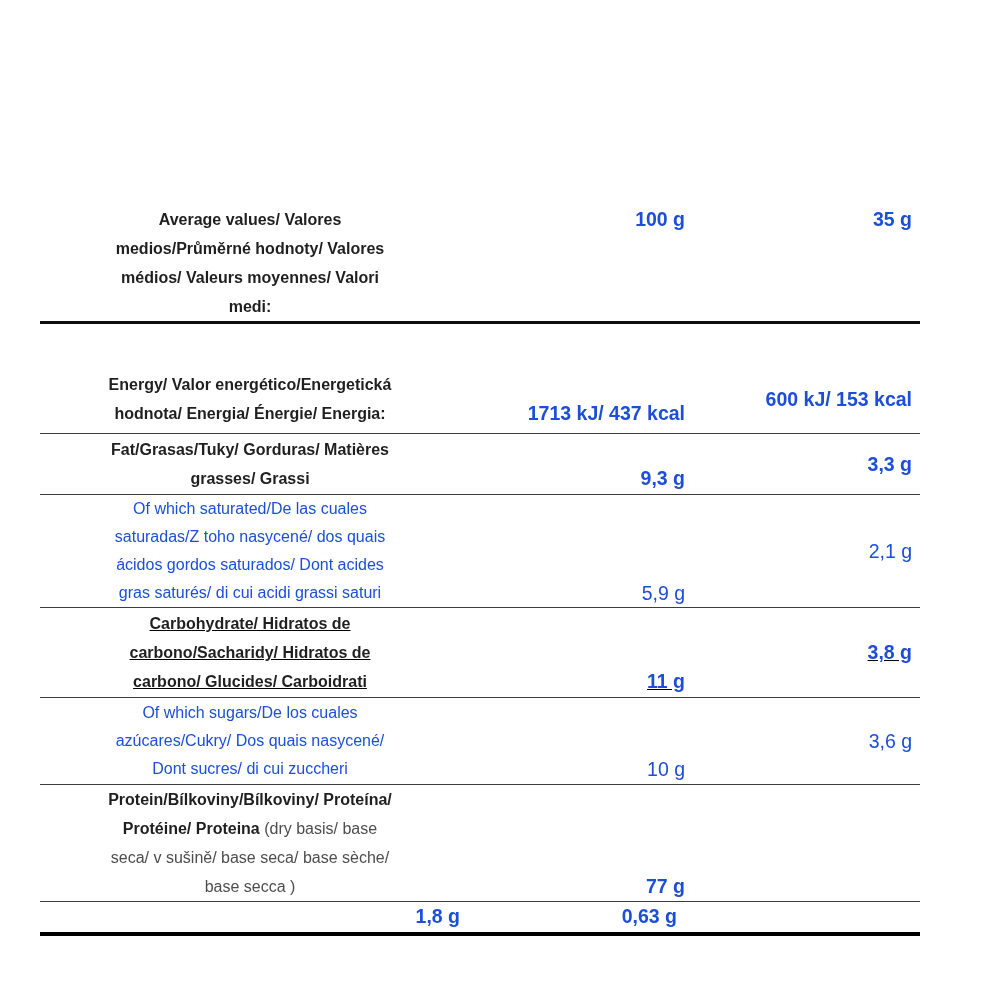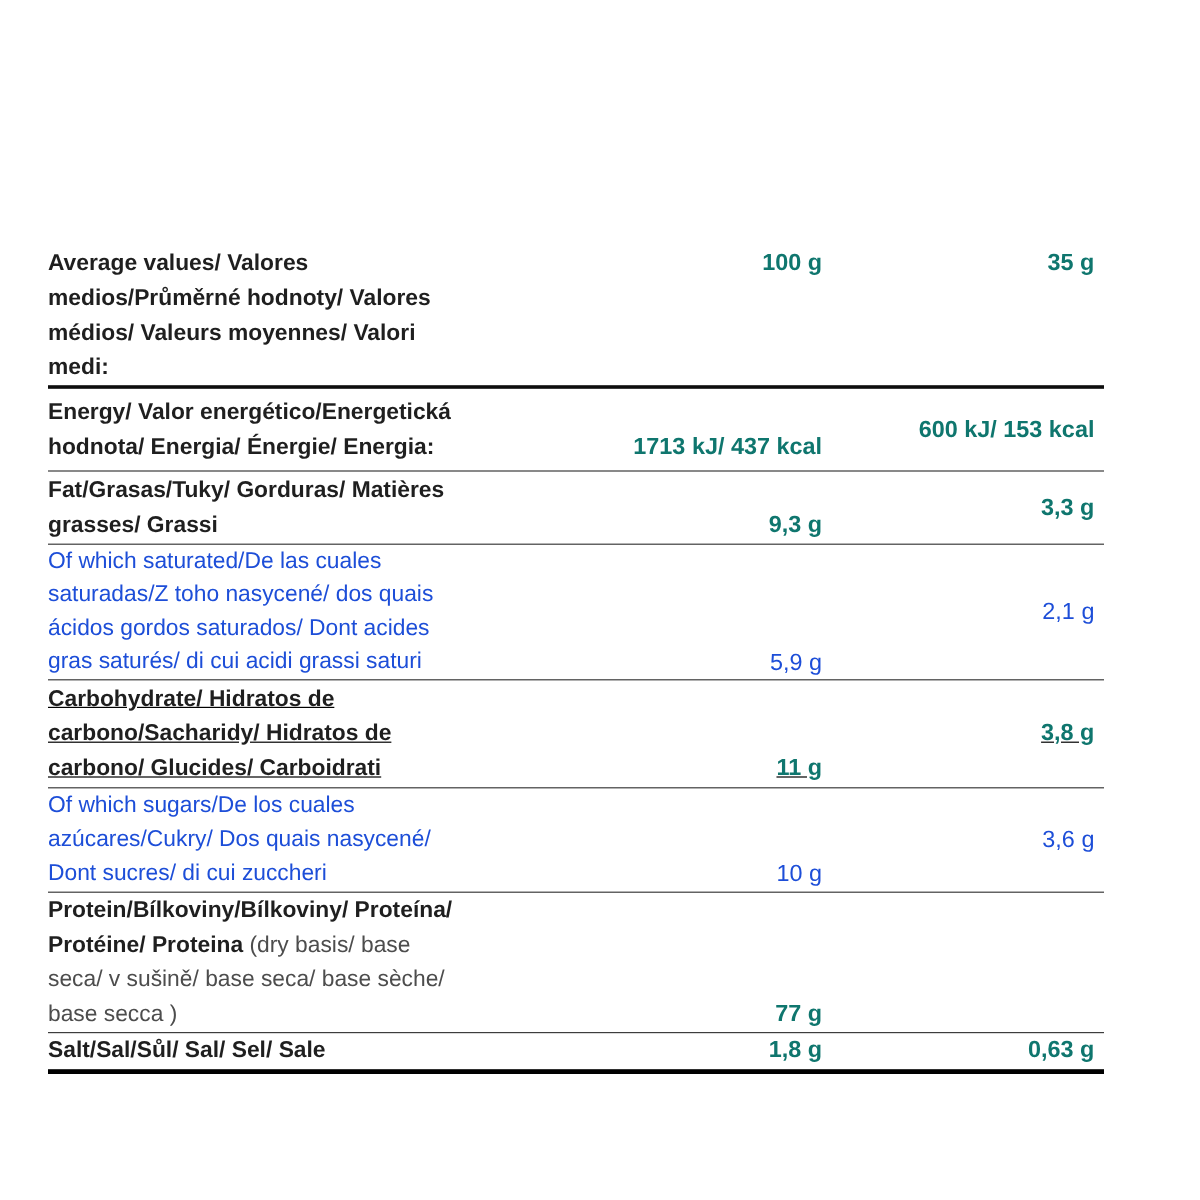--- a/index.html
+++ b/index.html
@@ -18,49 +18,50 @@
   }
   .row {
     display: grid;
     grid-template-columns: 420px 225px 235px;
     border-bottom: 1.5px solid #3d3d3d;
   }
   .cell { min-height: 0; }
   .label {
     align-self: start;
     white-space: pre-line;
-    font-size: 19px;
+    font-size: 16px;
     line-height: 29px;
     color: #1f1f1f;
     font-weight: 700;
+    text-align: center;
   }
   .v100, .v35 {
     font-size: 19.5px;
     line-height: 29px;
-    color: #0f766e;
+    color: #1d4ed8;
     font-weight: 700;
     text-align: right;
   }
   .v35 { padding-right: 8px; }
   .v100 { align-self: end; }
   .v35  { align-self: center; }
 
   
   .r-header { border-bottom: 3px solid #0d0d0d; }
   .r-header .v100, .r-header .v35 { align-self: start; }
 
   
   .light .label, .light .v100, .light .v35 {
     font-weight: 400;
     color: #1d4ed8;
   }
   .light .label, .light .v100, .light .v35 { line-height: 28px; }
 
   
-  .r-energy    { padding: 5px 0; }
+  .r-energy    { padding: 5px 0; margin-top: 41px; }
   .r-fat       { padding: 1px 0; }
   .r-saturated { padding: 0; }
   .r-carbs     { padding: 1px 0; text-decoration: underline; }
   .r-sugars    { padding: 1px 0; }
   .r-protein   { padding: 0; }
   .r-protein .v35 { align-self: end; }
   .r-salt      { padding: 0 0 1px 0; border-bottom: 4.5px solid #000000; }
   .r-salt .v35 { align-self: end; margin-left: 18px; }
 
   .label-light-part { font-weight: 400; color: #4d4d4d; }
@@ -120,18 +121,17 @@
 
   <div class="row r-protein">
     <div class="cell label"><span>Protein/Bílkoviny/Bílkoviny/ Proteína/
 Protéine/ Proteina </span><span class="label-light-part">(dry basis/ base
 seca/ v sušině/ base seca/ base sèche/
 base secca )</span></div>
     <div class="cell v100">77 g</div>
   </div>
 
   <div class="row r-salt">
-    <div class="cell label">Salt/Sal/Sůl/ Sal/ Sel/ Sale</div>
     <div class="cell v100">1,8 g</div>
     <div class="cell v35">0,63 g</div>
   </div>
 
 </div>
 
 </body></html>

